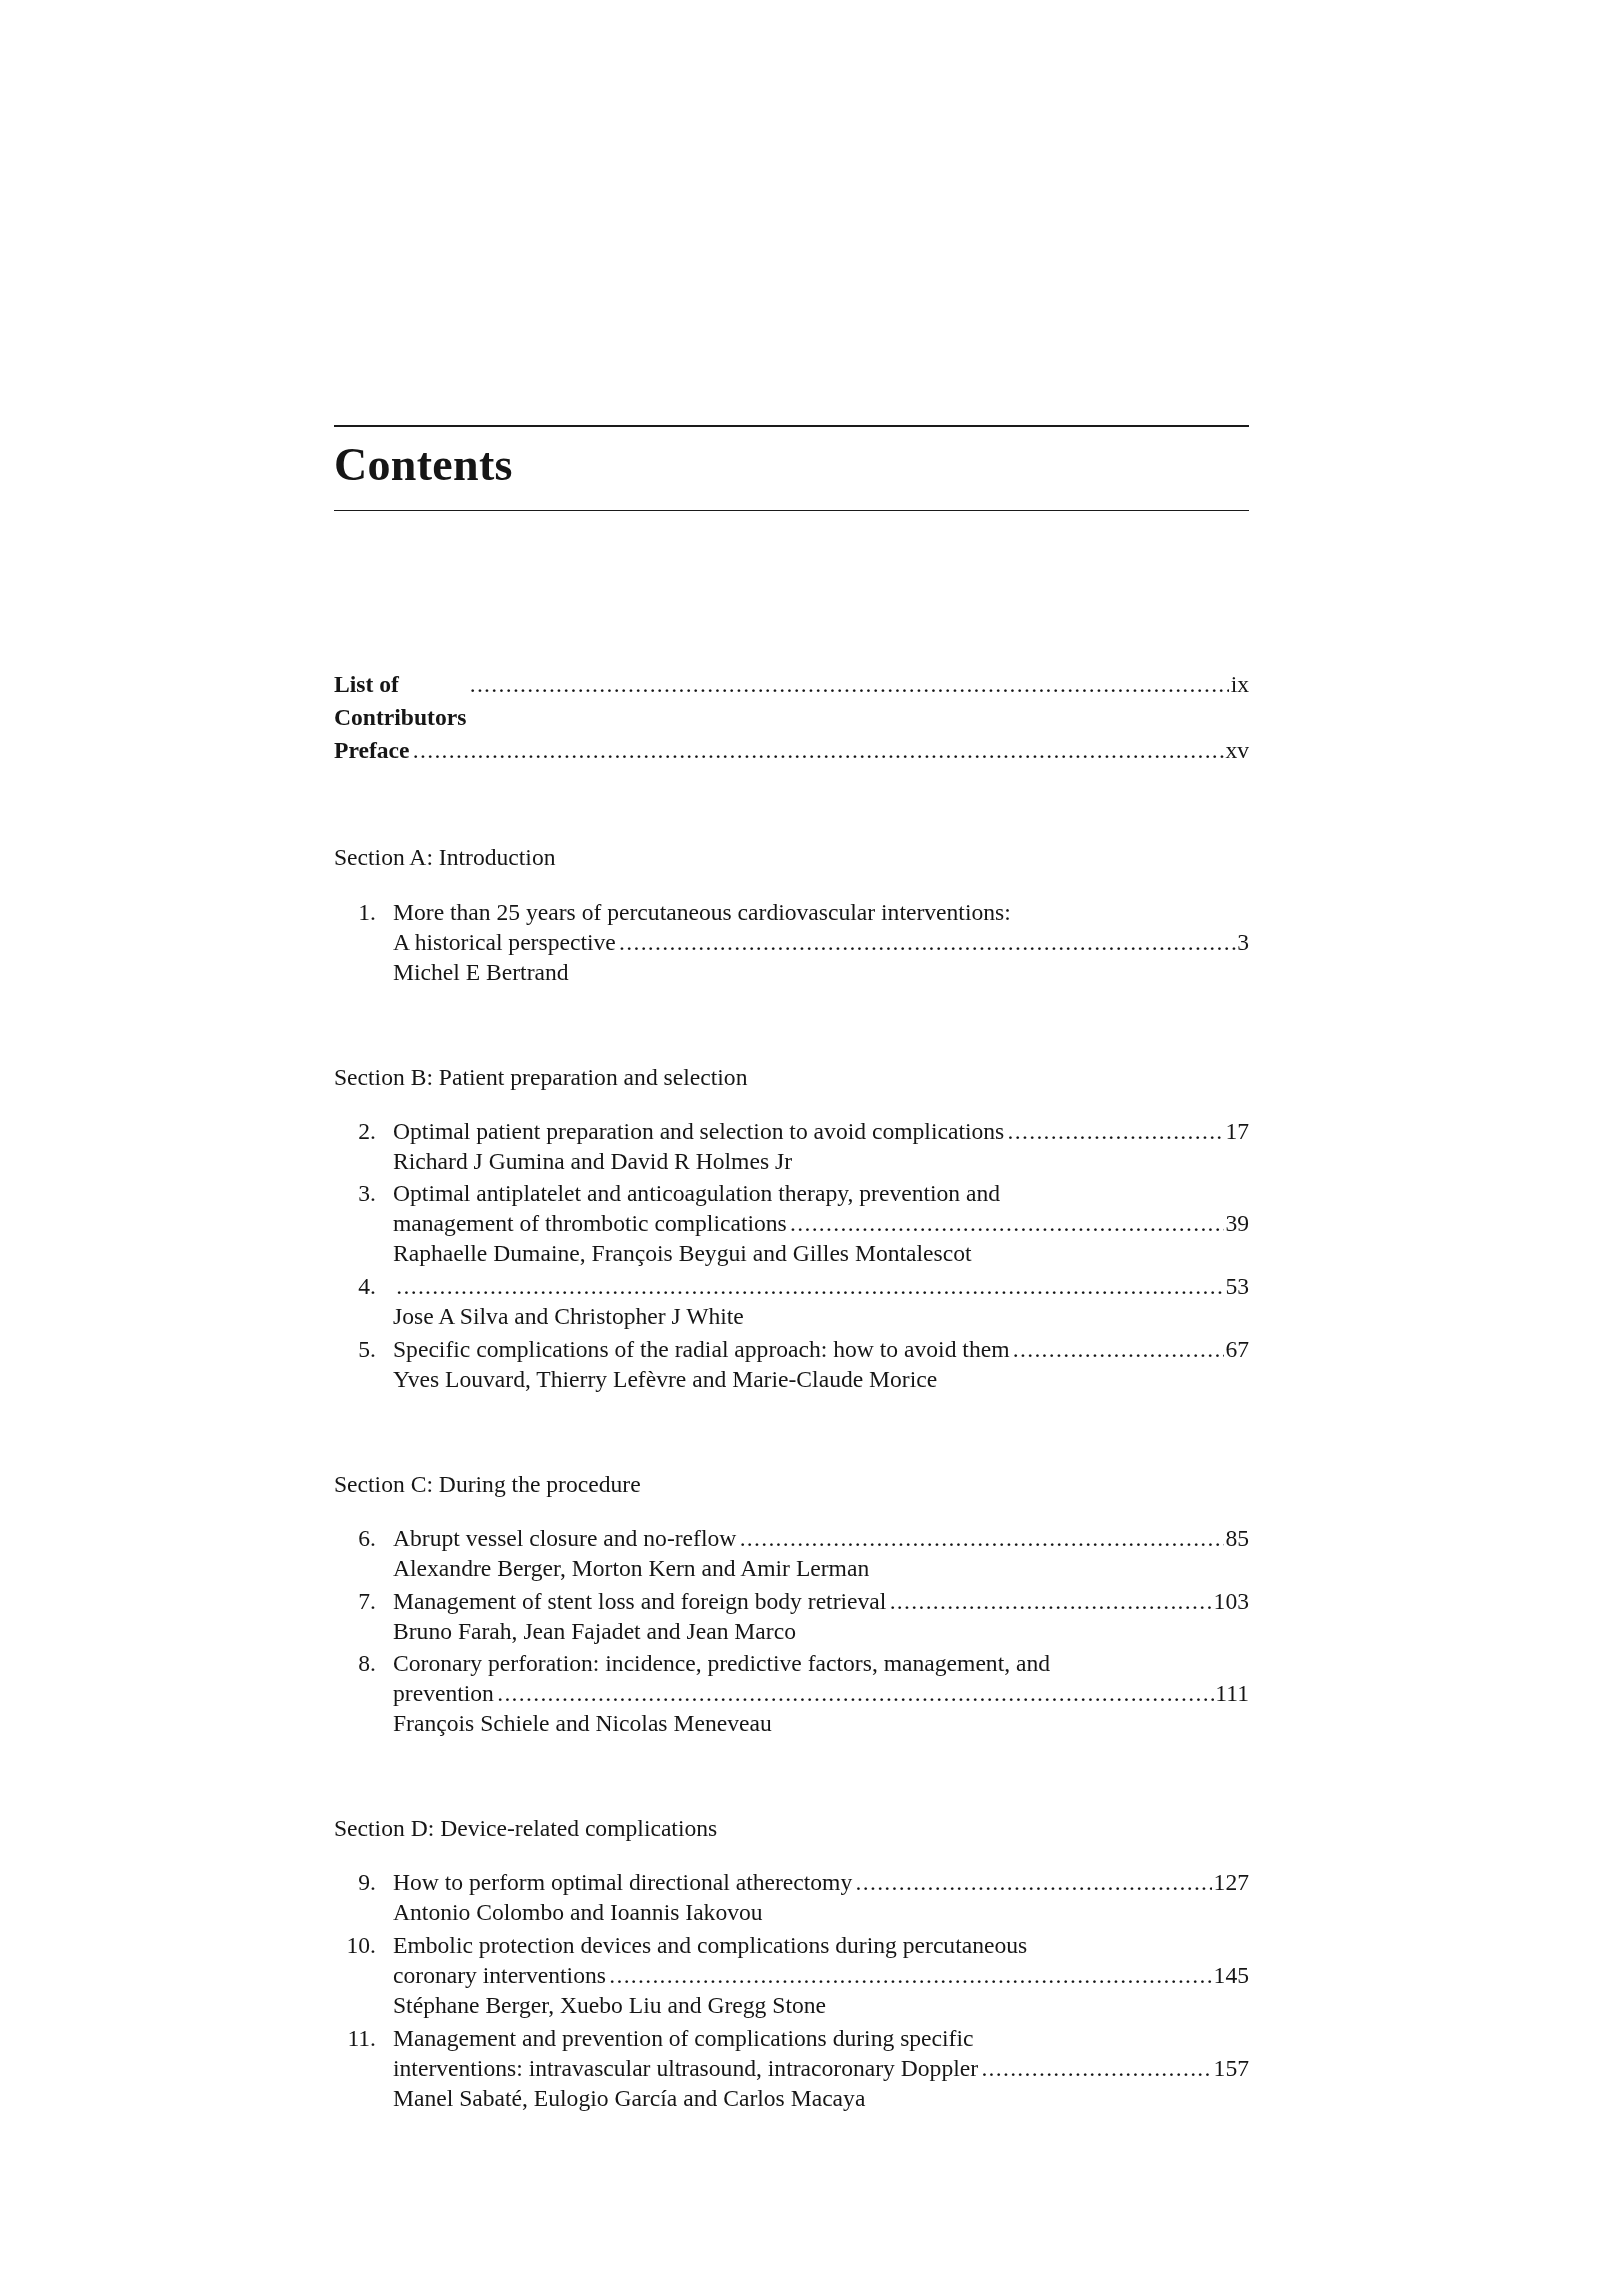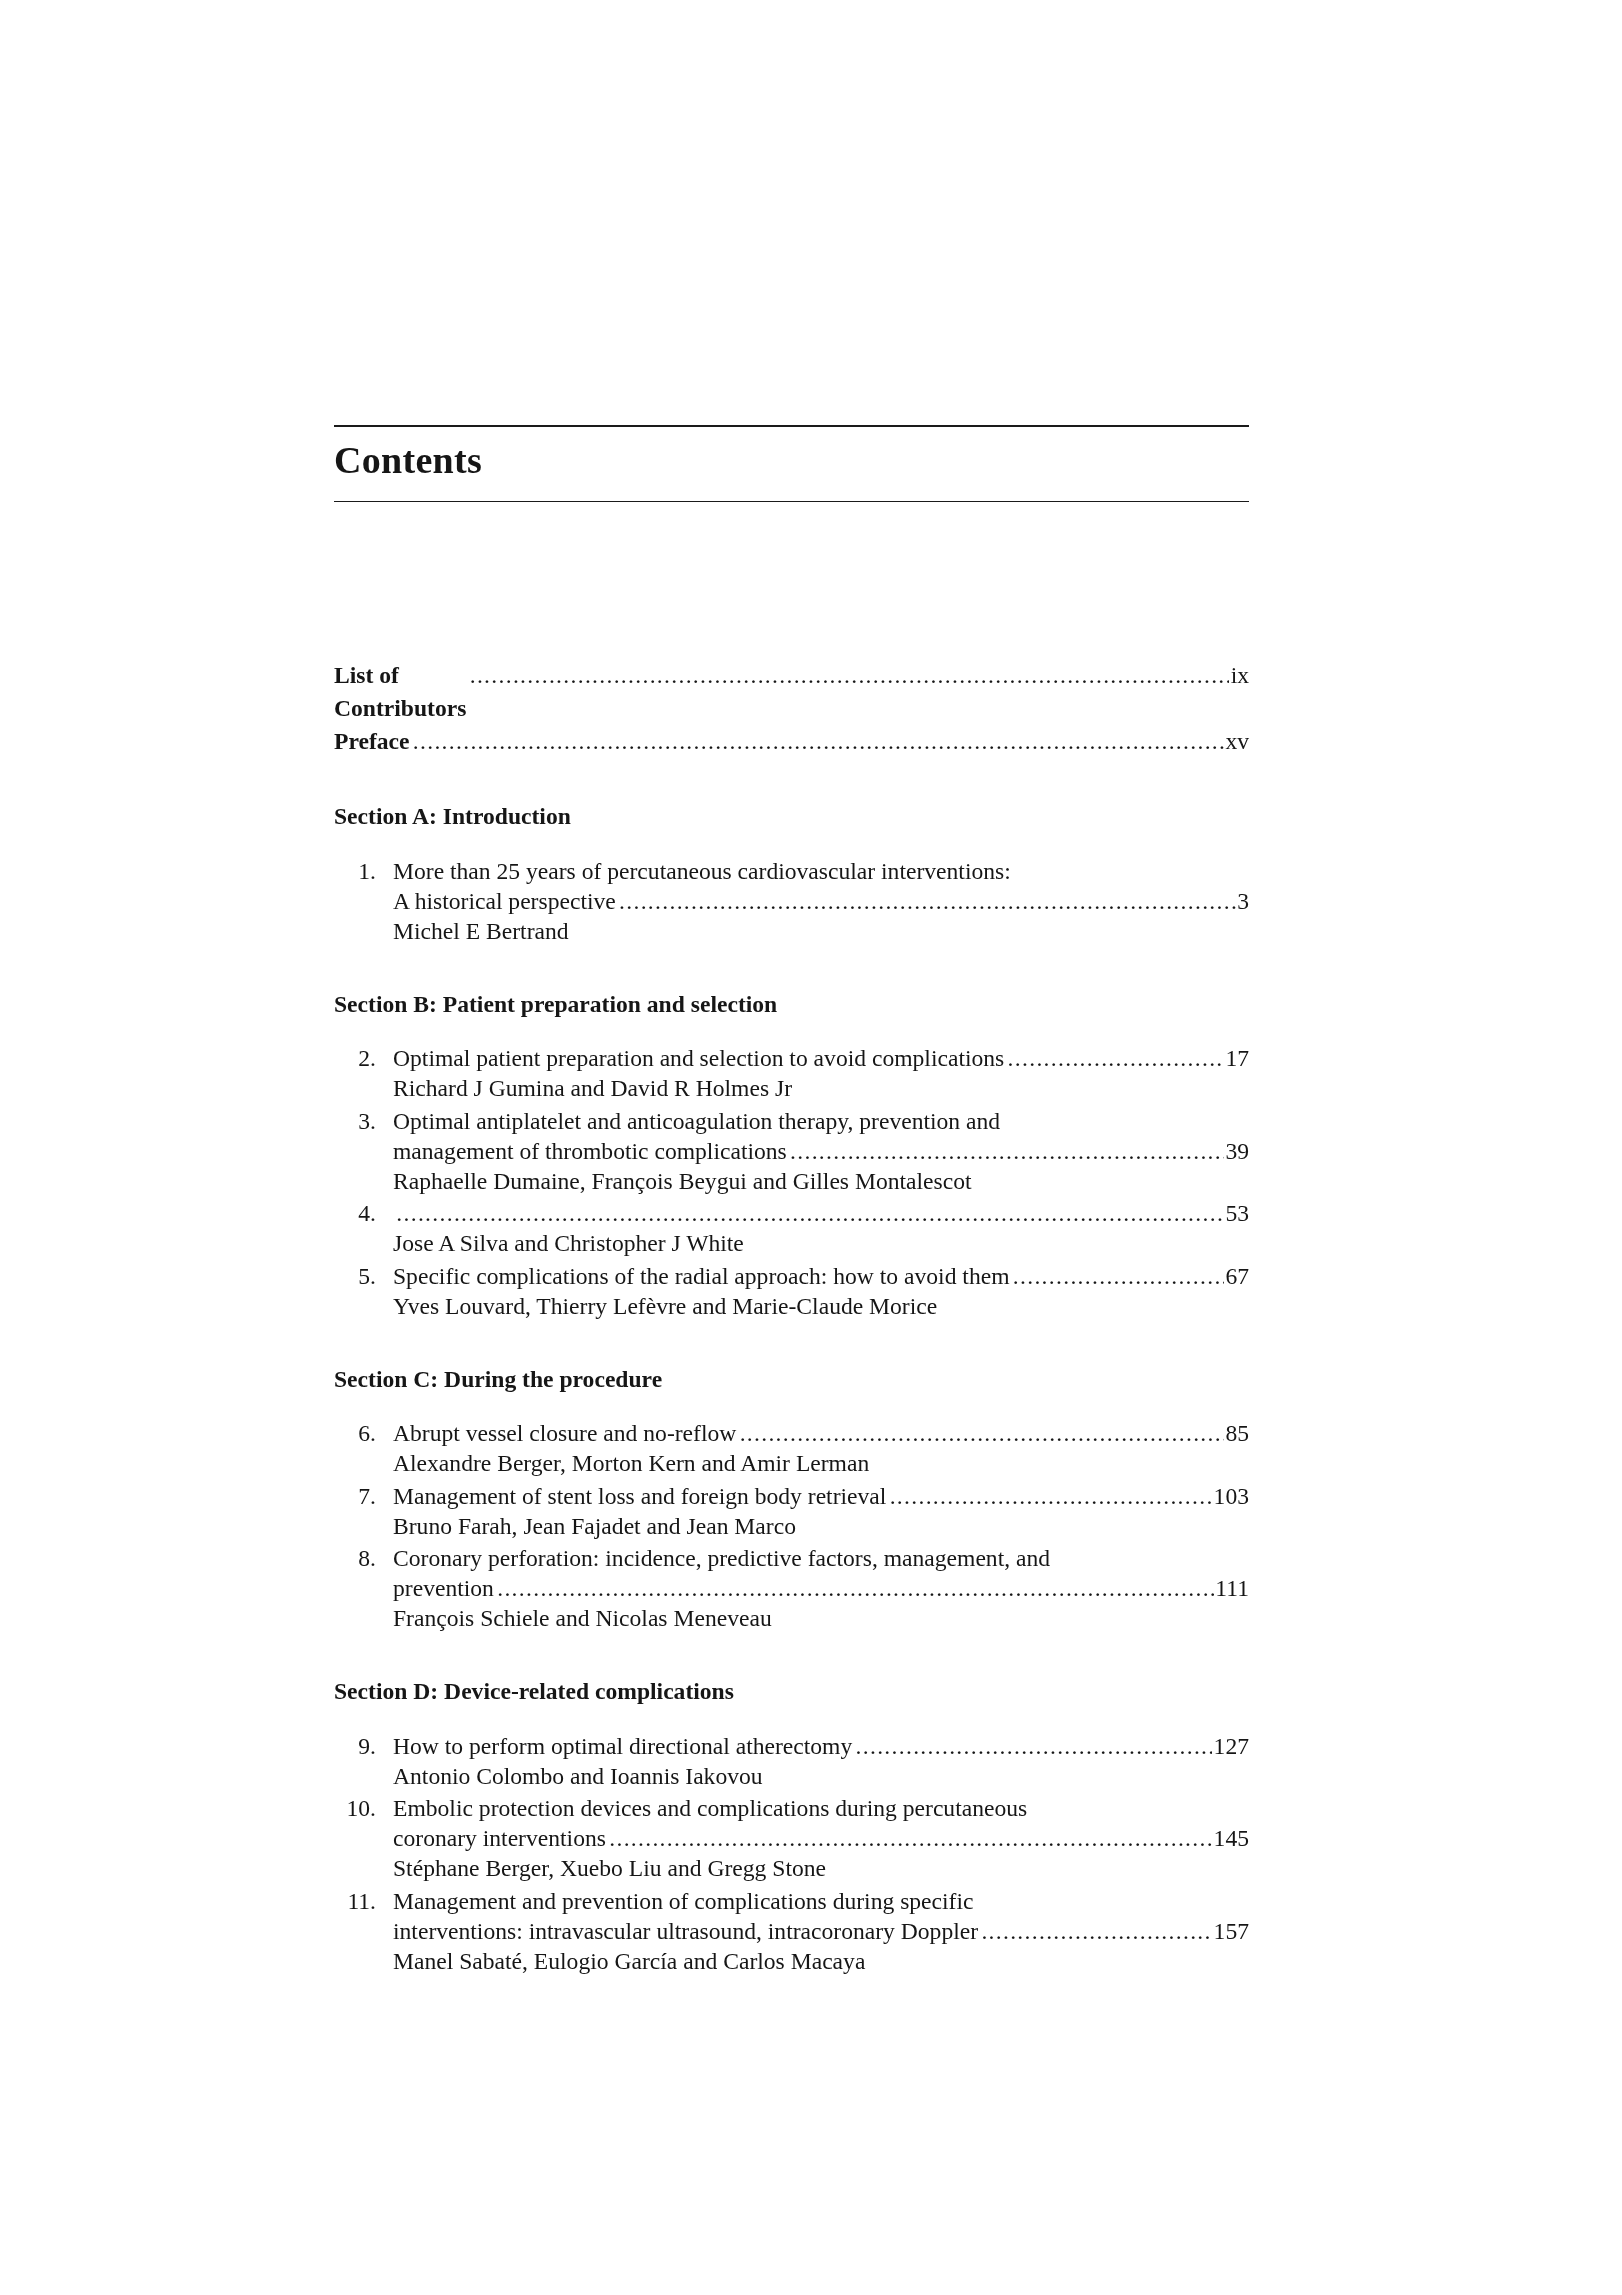--- a/index.html
+++ b/index.html
@@ -17,21 +17,21 @@
     width: 915px;
     margin-left: 334px;
     padding-top: 425px;
   }
   .title-block {
     border-top: 2px solid #1a1a1a;
     border-bottom: 1.3px solid #1a1a1a;
     padding: 13px 0 19.6px 0;
   }
   .page-title {
-    font-size: 38px;
+    font-size: 46px;
     font-weight: bold;
     letter-spacing: 0.3px;
     line-height: 1.1;
   }
   .front-matter { margin-top: 157px; }
   .toc-row {
     display: flex;
     align-items: flex-start;
     width: 100%;
   }
@@ -45,22 +45,22 @@
     white-space: nowrap;
     letter-spacing: 1.3px;
     margin: 0 1.3px 0 3.3px;
   }
   .dots::after {
     content: "........................................................................................................................................................................................................";
   }
   .page-num { white-space: nowrap; }
   .section-heading {
     font-size: 23.6px;
-    font-weight: bold;
-    margin-top: 44px;
+    font-weight: normal;
+    margin-top: 76px;
     margin-bottom: 25px;
     line-height: 1.2;
   }
   .entry {
     display: flex;
     align-items: flex-start;
     margin-bottom: 2.6px;
   }
   .entry-num {
     flex: none;

